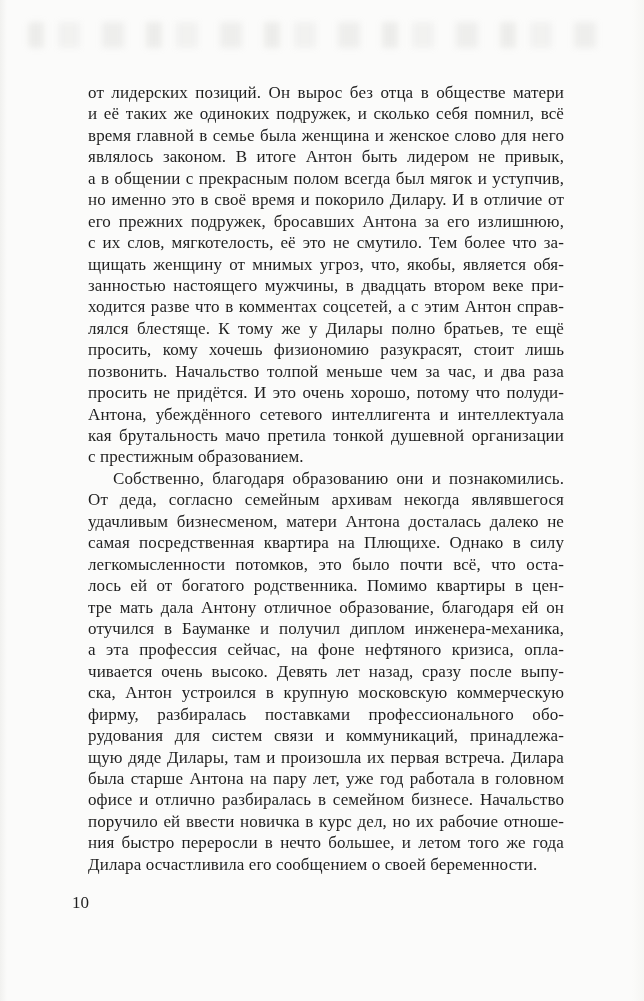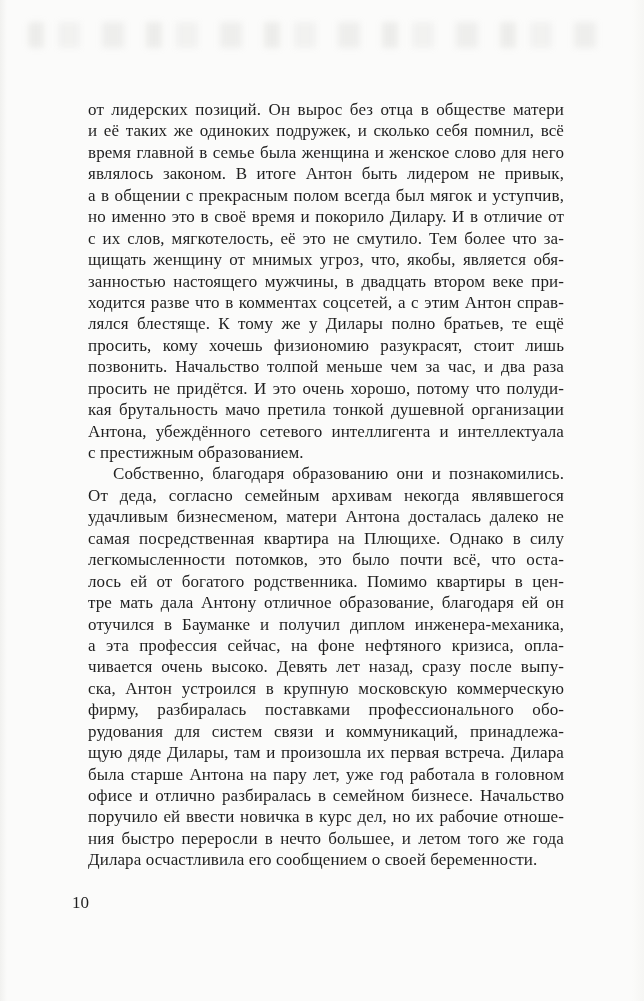--- a/index.html
+++ b/index.html
@@ -37,21 +37,20 @@
     pointer-events: none;
   }
   .text-block {
     position: absolute;
     left: 88px;
     top: 82px;
     width: 476px;
     font-size: 17px;
     line-height: 21.45px;
     letter-spacing: 0.1px;
-    margin-top: 17px;
   }
   .paragraph {
     margin: 0;
   }
   .line {
     height: 21.45px;
     text-align: justify;
     text-align-last: justify;
     white-space: normal;
   }
@@ -76,30 +75,31 @@
 <div class="page" style="color: rgb(31, 31, 31);">
   <div class="ghost-artifact"></div>
   <div class="text-block">
       <div class="paragraph">
         <div class="line">от лидерских позиций. Он вырос без отца в обществе матери</div>
         <div class="line">и её таких же одиноких подружек, и сколько себя помнил, всё</div>
         <div class="line">время главной в семье была женщина и женское слово для него</div>
         <div class="line">являлось законом. В итоге Антон быть лидером не привык,</div>
         <div class="line">а в общении с прекрасным полом всегда был мягок и уступчив,</div>
         <div class="line">но именно это в своё время и покорило Дилару. И в отличие от</div>
+        <div class="line">его прежних подружек, бросавших Антона за его излишнюю,</div>
         <div class="line">с их слов, мягкотелость, её это не смутило. Тем более что за-</div>
         <div class="line">щищать женщину от мнимых угроз, что, якобы, является обя-</div>
         <div class="line">занностью настоящего мужчины, в двадцать втором веке при-</div>
         <div class="line">ходится разве что в комментах соцсетей, а с этим Антон справ-</div>
         <div class="line">лялся блестяще. К тому же у Дилары полно братьев, те ещё</div>
         <div class="line">просить, кому хочешь физиономию разукрасят, стоит лишь</div>
         <div class="line">позвонить. Начальство толпой меньше чем за час, и два раза</div>
         <div class="line">просить не придётся. И это очень хорошо, потому что полуди-</div>
+        <div class="line">Антона, убеждённого сетевого интеллигента и интеллектуала</div>
         <div class="line">кая брутальность мачо претила тонкой душевной организации</div>
-        <div class="line">Антона, убеждённого сетевого интеллигента и интеллектуала</div>
         <div class="line last">с престижным образованием.</div>
       </div>
       <div class="paragraph">
         <div class="line indent">Собственно, благодаря образованию они и познакомились.</div>
         <div class="line">От деда, согласно семейным архивам некогда являвшегося</div>
         <div class="line">удачливым бизнесменом, матери Антона досталась далеко не</div>
         <div class="line">самая посредственная квартира на Плющихе. Однако в силу</div>
         <div class="line">легкомысленности потомков, это было почти всё, что оста-</div>
         <div class="line">лось ей от богатого родственника. Помимо квартиры в цен-</div>
         <div class="line">тре мать дала Антону отличное образование, благодаря ей он</div>

